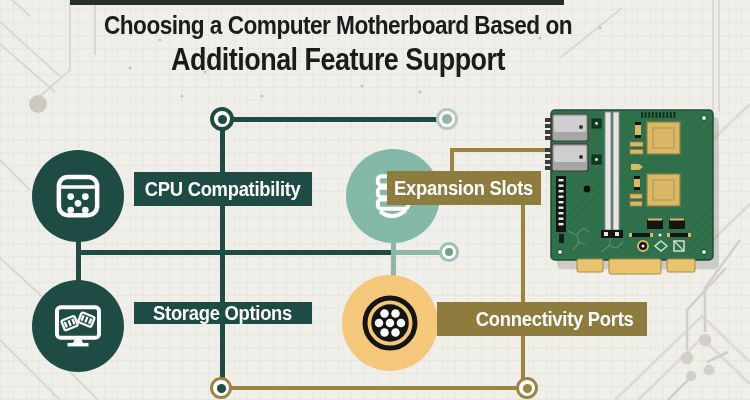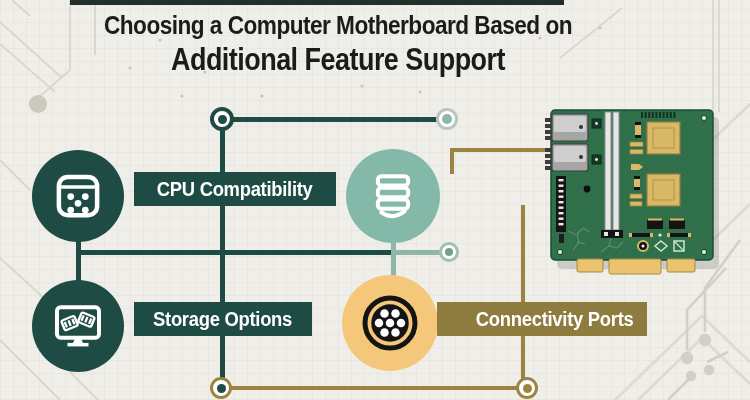--- a/index.html
+++ b/index.html
@@ -66,23 +66,23 @@
   .fc-cpu{left:32px;top:150px;width:92px;height:92px;}
   .fc-exp{left:346px;top:149px;width:94px;height:94px;}
   .fc-sto{left:32px;top:280px;width:92px;height:92px;}
   .fc-con{left:342px;top:275px;width:96px;height:96px;}
 
   
   .flabel{position:absolute;z-index:6;display:flex;align-items:center;justify-content:center;color:#fff;}
   .flabel span{font-size:20px;font-weight:bold;letter-spacing:-0.3px;transform:scaleX(0.92);white-space:nowrap;}
   .lb-darkteal{background:#1e4c44;}
   .lb-olive{background:#8e7c3f;}
-  .fl-cpu{left:134px;top:172px;width:202px;height:34px;}
+  .fl-cpu{left:134px;top:172px;width:178px;height:34px;}
   .fl-exp{left:387px;top:171px;width:154px;height:34px;}
-  .fl-sto{left:134px;top:302px;width:178px;height:34px;}
+  .fl-sto{left:134px;top:302px;width:178px;height:22px;}
   .fl-con{left:437px;top:302px;width:184px;height:34px;padding-left:26px;}
 
   
   .mobo{position:absolute;left:543px;top:100px;width:180px;height:180px;z-index:5;}
 </style>
 </head>
 <body>
 
 <div class="stage">
 
@@ -190,20 +190,23 @@
 
   <div class="fcircle c-seafoam fc-exp">
     <svg width="56" height="56" viewBox="0 0 48 48">
       <g fill="none" stroke="#fff" stroke-width="3.4" stroke-linecap="round">
         <rect x="11" y="7" width="26" height="8" rx="3"></rect>
         <rect x="11" y="17" width="26" height="8" rx="3"></rect>
         <rect x="11" y="27" width="26" height="8" rx="3"></rect>
         <path d="M14 38 Q 24 45 34 37"></path>
       </g>
     </svg>
+  </div>
+  <div class="flabel lb-olive fl-exp">
+    <span>Expansion Slots</span>
   </div>
 
   <div class="fcircle c-darkteal fc-sto">
     <svg width="56" height="56" viewBox="0 0 48 48">
       <rect x="6" y="8" width="36" height="26" rx="3" fill="none" stroke="#fff" stroke-width="3.4"></rect>
       <path d="M19 40 L29 40 L26.5 34.5 L21.5 34.5 Z" fill="#fff"></path>
       <line x1="15" y1="40" x2="33" y2="40" stroke="#fff" stroke-width="3"></line>
       <g fill="none" stroke="#fff" stroke-width="2">
         <g transform="rotate(-22 17 22)">
           <rect x="11" y="17" width="12" height="9" rx="1.5"></rect>

